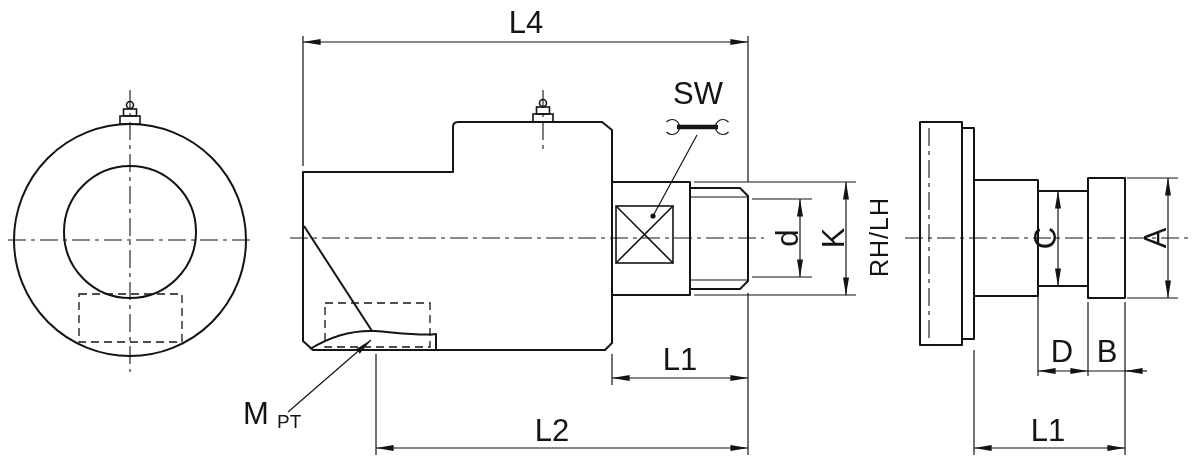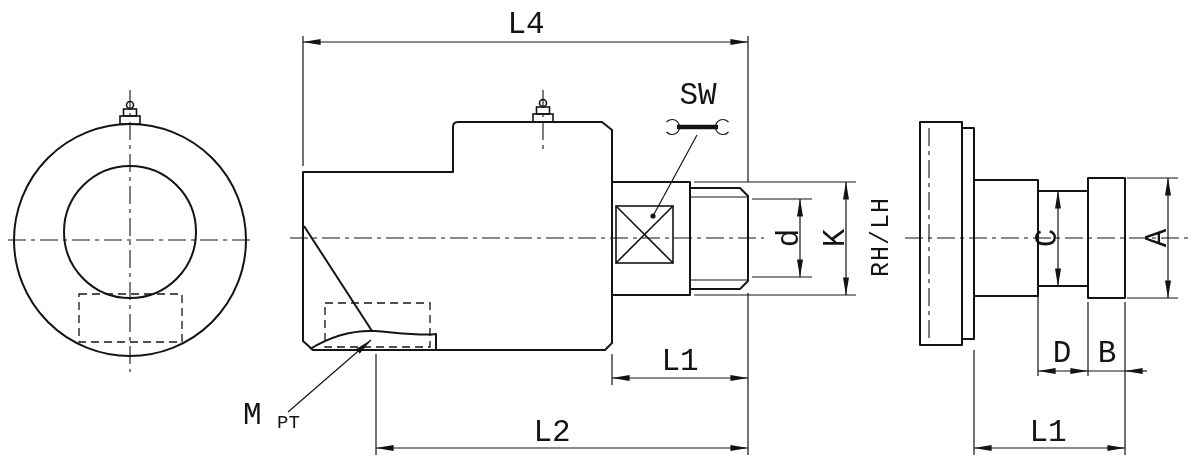--- a/index.html
+++ b/index.html
@@ -1,17 +1,17 @@
 <!DOCTYPE html>
 <html><head>
 <meta charset="utf-8">
 <style>
   html,body{margin:0;padding:0;background:#ffffff}
   .stage{position:relative;width:1200px;height:464px;background:#ffffff;overflow:hidden;
-         font-family:Liberation Mono, monospace}
+         font-family:Liberation Sans, sans-serif}
   svg{display:block}
   .obj{stroke:#141414;stroke-width:2;fill:none;stroke-linejoin:round}
   .med{stroke:#141414;stroke-width:1.6;fill:none}
   .thin{stroke:#141414;stroke-width:1.2;fill:none}
   .cl{stroke:#141414;stroke-width:1.1;fill:none;stroke-dasharray:18 5 4 5}
   .hid{stroke:#141414;stroke-width:1.3;fill:none;stroke-dasharray:8 5}
   text{fill:#141414}
   .lbl{font-size:31px}
   .lblsm{font-size:19px}
   .note{font-size:25px;letter-spacing:1px}

